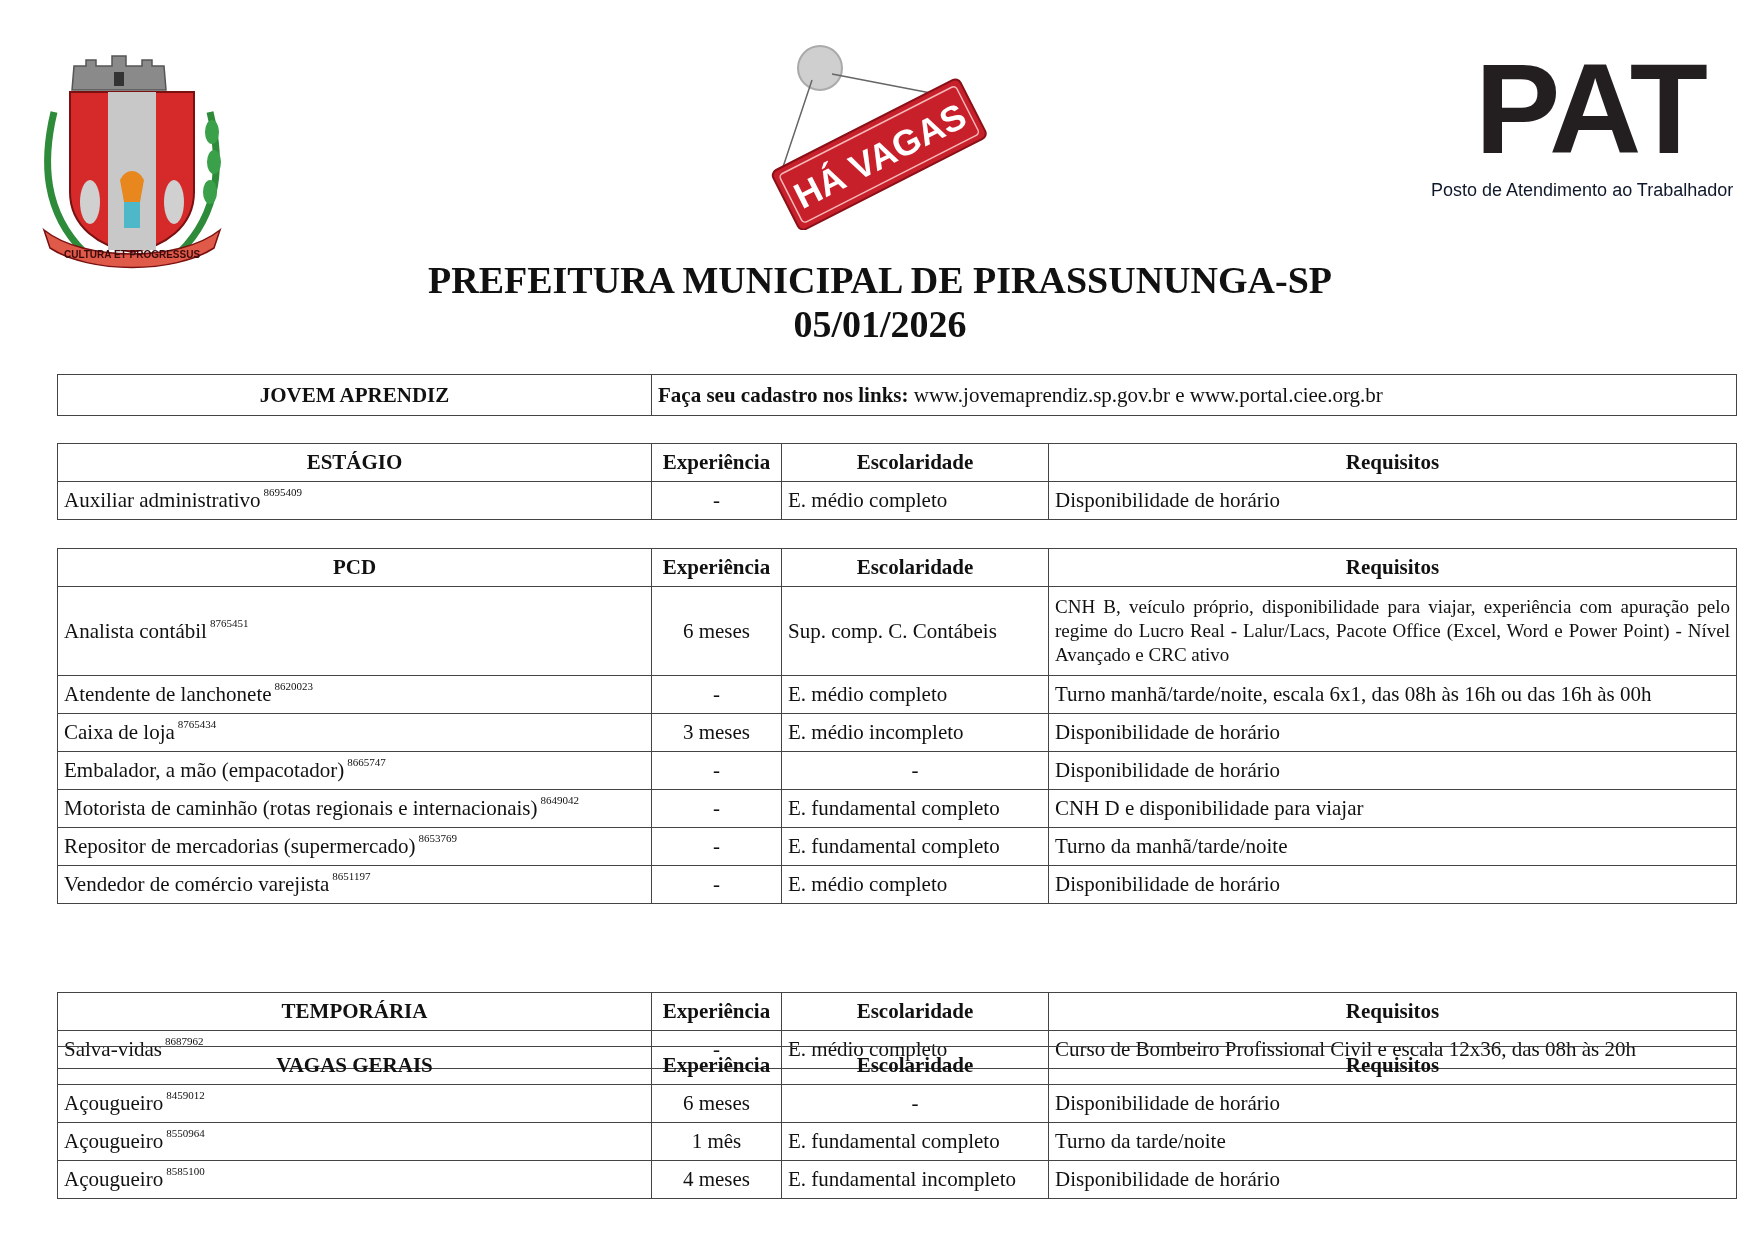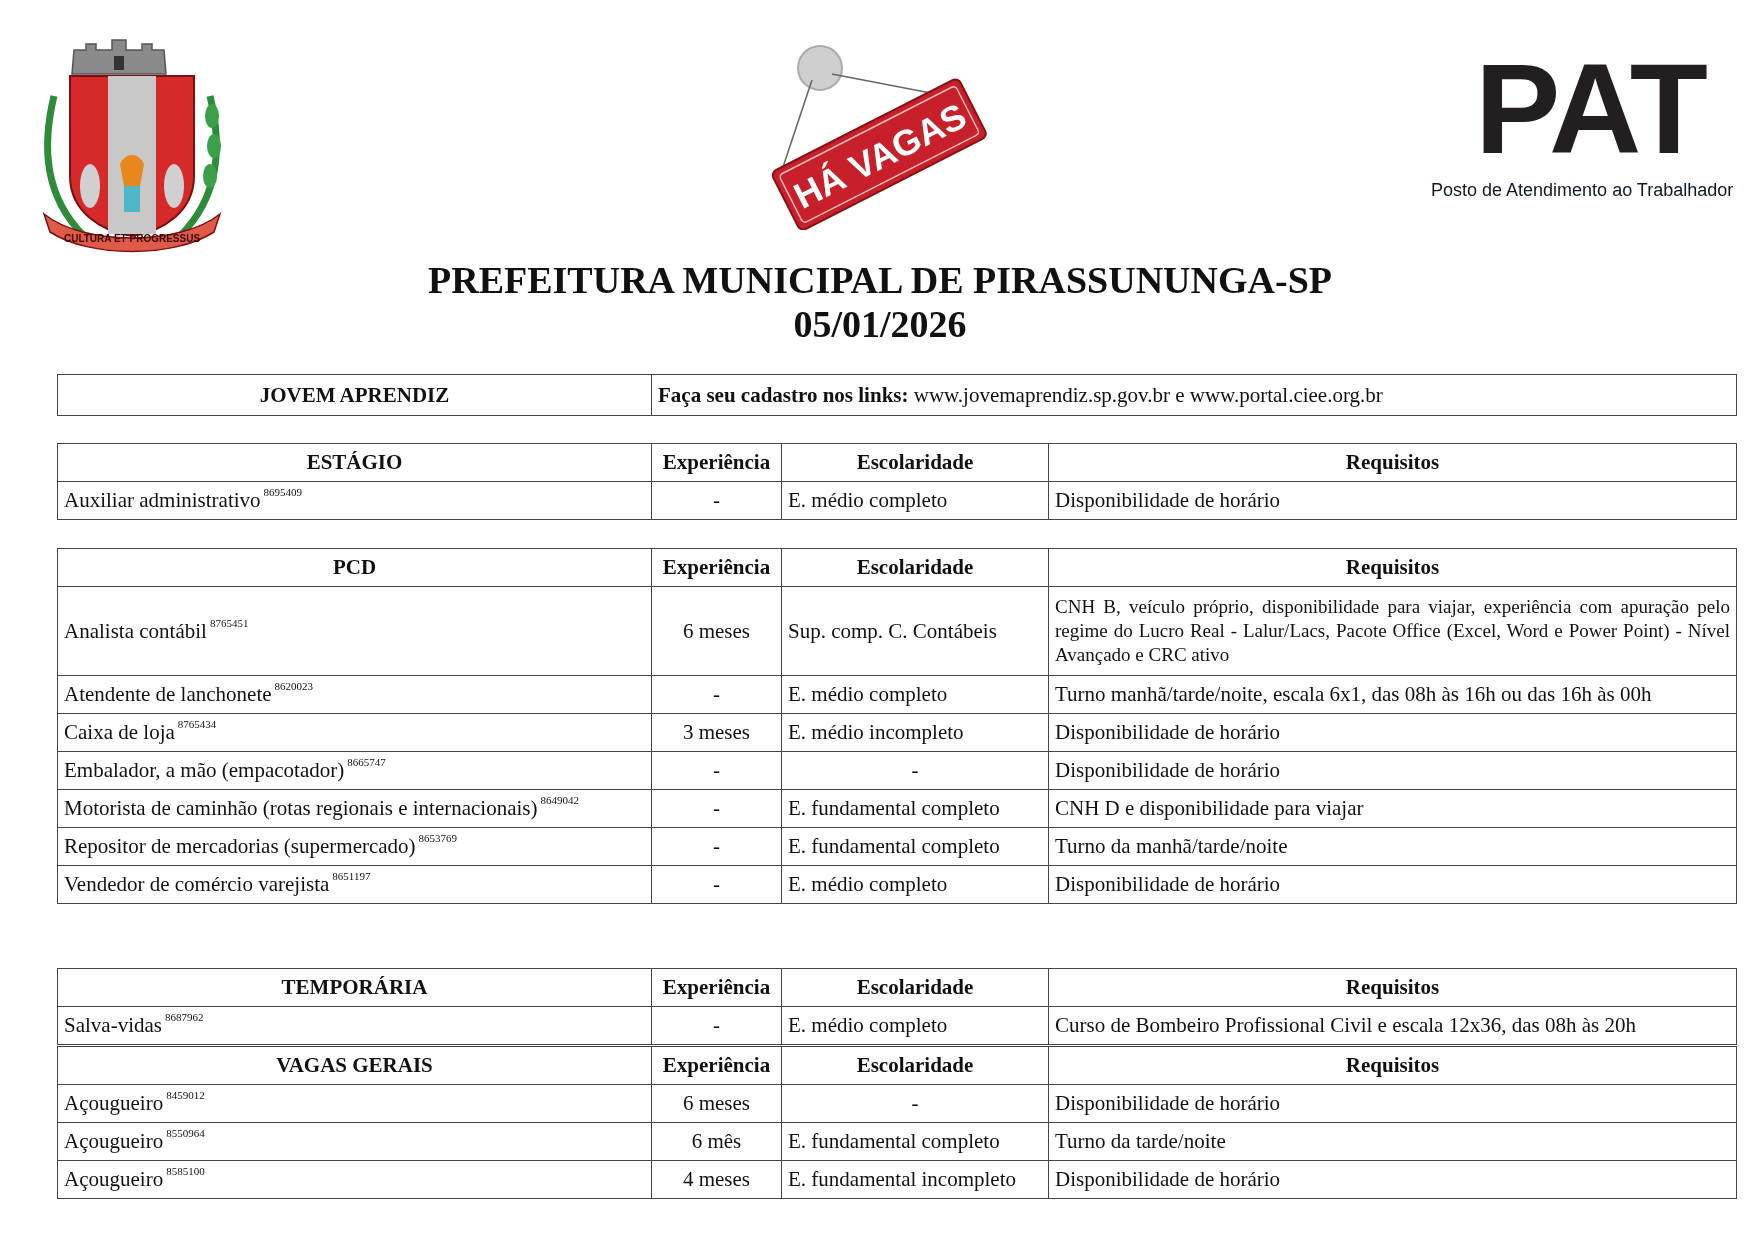--- a/index.html
+++ b/index.html
@@ -1,38 +1,38 @@
 <!DOCTYPE html>
 <html><head>
 <meta charset="utf-8">
 <style>
   html, body { margin: 0; padding: 0; background: #ffffff; }
   body { width: 1754px; height: 1241px; position: relative; overflow: hidden;
          font-family: "Liberation Serif", serif; color: #111; }
-  .logo-coat { position: absolute; left: 34px; top: 36px; width: 196px; height: 226px; }
+  .logo-coat { position: absolute; left: 34px; top: 52px; width: 196px; height: 226px; }
   .logo-vagas { position: absolute; left: 752px; top: 30px; width: 250px; height: 200px; }
   .logo-pat { position: absolute; left: 1390px; top: 54px; width: 320px; height: 160px; margin-left: 35px; }
   .pat-word { position: absolute; left: 50px; top: 0; font-family: "Liberation Sans", sans-serif;
               font-weight: bold; font-size: 128px; line-height: 110px; letter-spacing: -2px; color: #231f20; }
   .pat-sub { position: absolute; left: 6px; top: 126px; font-family: "Liberation Sans", sans-serif;
              font-size: 18px; color: #0f172a; white-space: nowrap; }
   .title { position: absolute; left: 0; width: 1760px; text-align: center; font-weight: bold; font-size: 38px; }
   .title.t1 { top: 258px; }
   .title.t2 { top: 302px; }
   table { position: absolute; left: 40px; width: 1680px; border-collapse: collapse; table-layout: fixed; margin-left: 17px; }
   td, th { border: 1.5px solid #444; font-size: 21px; padding: 0 6px; height: 37px; vertical-align: middle; }
   th { font-weight: bold; text-align: center; }
   td.c { text-align: center; }
   td.req-multi { font-size: 19px; line-height: 24px; text-align: justify; padding: 4px 6px; }
   sup { font-size: 11px; vertical-align: top; position: relative; top: -2px; margin-left: 3px; }
   .t-jovem { top: 374px; }
   .t-jovem td { height: 40px; }
   .t-estagio { top: 443px; padding-left: 36px; }
   .t-pcd { top: 548px; }
-  .t-temp { top: 968px; padding-left: 12px; }
+  .t-temp { top: 992px; padding-left: 12px; }
   .t-gerais { top: 1046px; }
   .tall td { height: 80px; }
 </style>
 </head>
 <body>
 
 <div class="logo-coat">
   <svg width="196" height="226" viewBox="0 0 196 226">
 
     <path d="M38 38 L40 14 L52 14 L52 8 L62 8 L62 14 L78 14 L78 4 L92 4 L92 14 L108 14 L108 8 L118 8 L118 14 L130 14 L132 38 Z" fill="#8a8a8a" stroke="#555" stroke-width="1.5"></path>
@@ -208,21 +208,21 @@
         <th>Requisitos</th>
       </tr>
       <tr class="">
         <td><span>Açougueiro</span><sup>8459012</sup></td>
         <td class="c">6 meses</td>
         <td class="c ">-</td>
         <td class="">Disponibilidade de horário</td>
       </tr>
       <tr class="">
         <td><span>Açougueiro</span><sup>8550964</sup></td>
-        <td class="c">6 mês</td>
+        <td class="c">1 mês</td>
         <td class=" ">E. fundamental completo</td>
         <td class="">Turno da tarde/noite</td>
       </tr>
       <tr class="">
         <td><span>Açougueiro</span><sup>8585100</sup></td>
         <td class="c">4 meses</td>
         <td class=" ">E. fundamental incompleto</td>
         <td class="">Disponibilidade de horário</td>
       </tr>
     </tbody>

